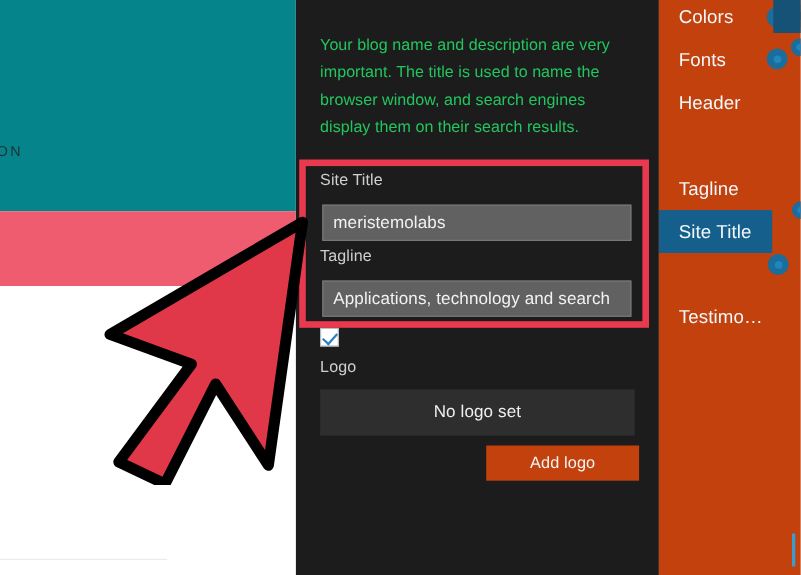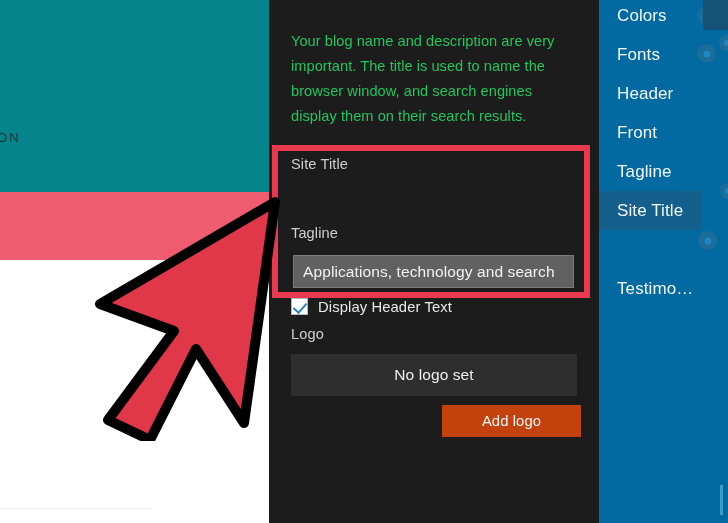--- a/index.html
+++ b/index.html
@@ -166,21 +166,21 @@
     border:6px solid #e8394f;
     pointer-events:none;
     z-index:20;
   }
 
   
   .sidebar {
     position:absolute;
     left:599px; top:0;
     width:129px; height:523px;
-    background:#0369a1;
+    background:#c2410c;
     overflow:hidden;
   }
   .nav-item {
     position:absolute;
     left:0;
     width:103px; height:39px;
     display:flex;
     align-items:center;
     padding-left:18px;
     font-size:17px;
@@ -243,49 +243,46 @@
     <div class="preview-band"></div>
     <div class="preview-body"></div>
     <div class="preview-rule"></div>
   </div>
 
   <div class="panel">
 
     <div class="panel-desc">Your blog name and description are very important. The title is used to name the browser window, and search engines display them on their search results.</div>
 
     <div class="field-label lbl-site-title">Site Title</div>
+    <div class="text-input inp-site-title">meristemolabs</div>
 
     <div class="field-label lbl-tagline">Tagline</div>
     <div class="text-input inp-tagline">Applications, technology and search</div>
 
     <div class="checkbox-row">
       <span class="checkbox"></span>
-      <span class="checkbox-label">Display Header Text</span>
     </div>
 
     <div class="field-label lbl-logo">Logo</div>
     <div class="logo-placeholder">No logo set</div>
   </div>
 
   <div class="add-logo-btn">Add logo</div>
 
   <div class="highlight-box"></div>
 
   <div class="sidebar">
     <div class="nav-item" style="top:-4px">
         <span>Colors</span>
       </div>
     <div class="nav-item" style="top:35px">
         <span>Fonts</span>
       </div>
     <div class="nav-item" style="top:74px">
         <span>Header</span>
-      </div>
-    <div class="nav-item" style="top:113px">
-        <span>Front</span>
       </div>
     <div class="nav-item" style="top:152px">
         <span>Tagline</span>
       </div>
     <div class="nav-item active" style="top:191px">
         <span>Site Title</span>
       </div>
     <div class="nav-item" style="top:269px">
         <span>Testimo…</span>
       </div>

